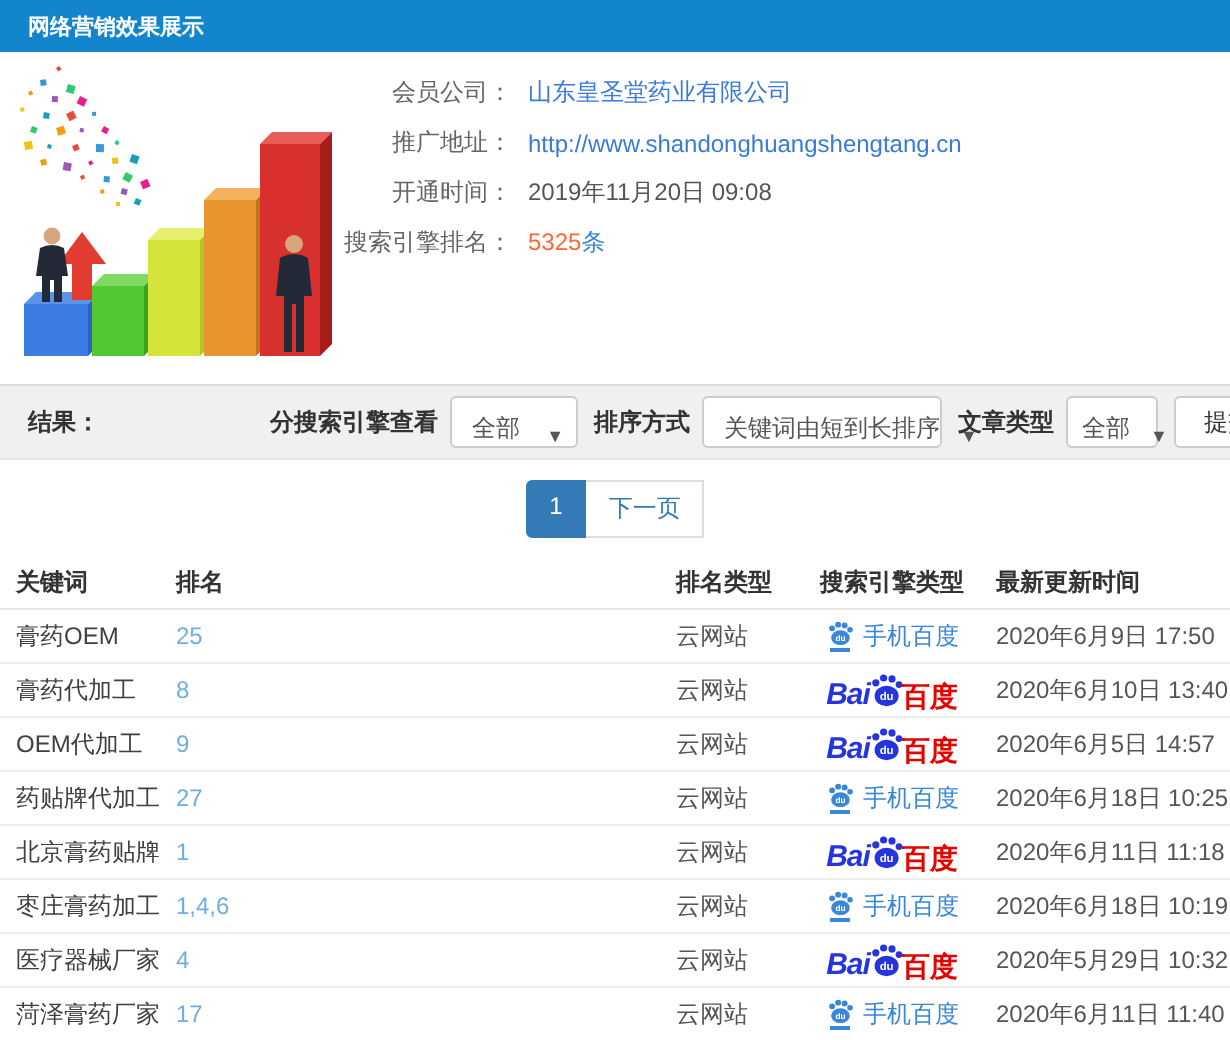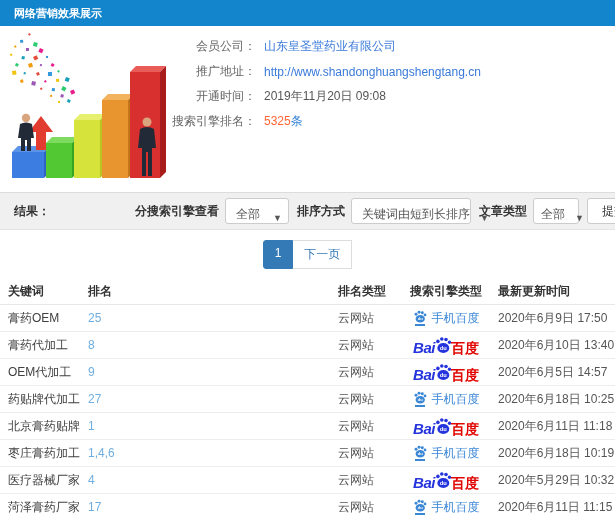--- a/index.html
+++ b/index.html
@@ -377,15 +377,15 @@
             <circle cx="20" cy="5.8" r="3.2" fill="#3a87d6"></circle>
             <circle cx="25.8" cy="10.5" r="3" fill="#3a87d6"></circle>
             <ellipse cx="15.5" cy="19" rx="10" ry="8" fill="#3a87d6"></ellipse>
             <text x="15.5" y="22.5" text-anchor="middle" font-size="9" font-weight="bold" fill="#fff" font-family="Liberation Sans, sans-serif">du</text>
           </svg>
           <span class="underline"></span>
         </span>
         <span class="mlabel">手机百度</span>
       </span>
     </div>
-    <div class="c5">2020年6月11日 11:15</div>
+    <div class="c5">2020年6月11日 11:40</div>
   </div>
 </div>
 
 </body></html>

